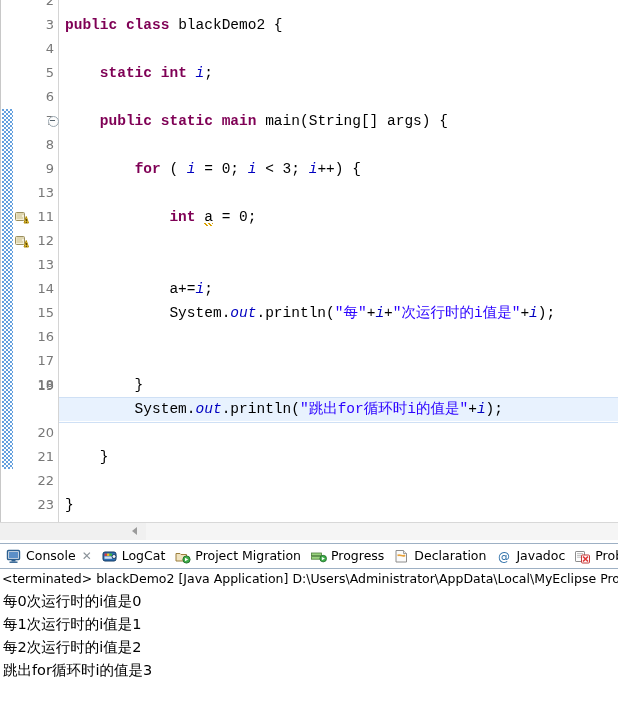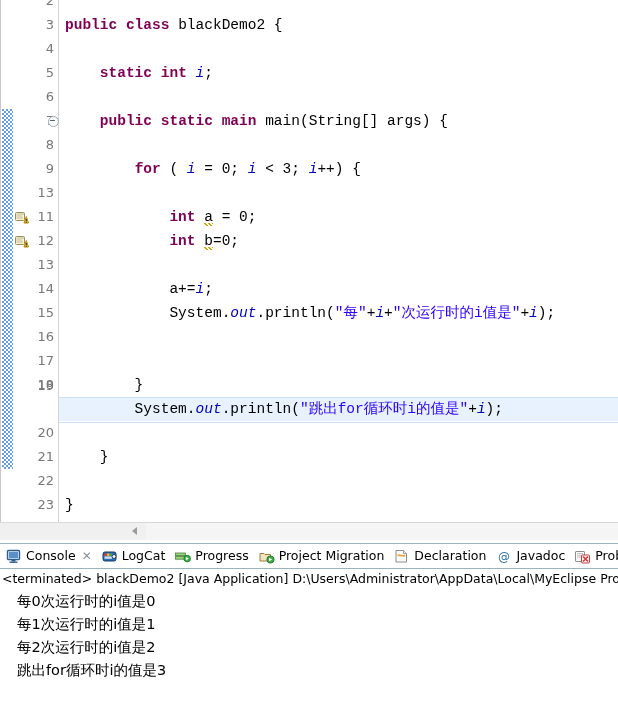--- a/index.html
+++ b/index.html
@@ -124,21 +124,21 @@
   .statusline{
     position:absolute;left:0;top:26px;width:618px;height:19px;
     font-size:12.5px;color:#000;white-space:nowrap;overflow:hidden;
     line-height:19px;padding-left:2px;
   }
   .outarea{
     position:absolute;left:0;top:47px;width:618px;height:117px;
     background:#ffffff;
   }
   .outline{
-    height:23px;line-height:23px;padding-left:17px;
+    height:23px;line-height:23px;padding-left:3px;
     font-family:"DejaVu Sans","Liberation Sans",sans-serif;
     font-size:14.5px;color:#000;white-space:pre;
   }
 </style>
 </head>
 <body>
 
 <div id="app">
 
   <div class="editor">
@@ -195,21 +195,20 @@
           <div class="cline" style="top: -11px;"></div>
           <div class="cline" style="top: 13px;"><span class="kw">public </span><span class="kw">class </span><span class="pln">blackDemo2 {</span></div>
           <div class="cline" style="top: 37px;"></div>
           <div class="cline" style="top: 61px;"><span class="pln">    </span><span class="kw">static </span><span class="kw">int </span><span class="fld">i</span><span class="pln">;</span></div>
           <div class="cline" style="top: 85px;"></div>
           <div class="cline" style="top: 109px;"><span class="pln">    </span><span class="kw">public </span><span class="kw">static </span><span class="kw">main </span><span class="pln">main(String[] args) {</span></div>
           <div class="cline" style="top: 133px;"></div>
           <div class="cline" style="top: 157px;"><span class="pln">        </span><span class="kw">for </span><span class="pln">( </span><span class="fld">i</span><span class="pln"> = 0; </span><span class="fld">i</span><span class="pln"> &lt; 3; </span><span class="fld">i</span><span class="pln">++) {</span></div>
           <div class="cline" style="top: 181px;"></div>
           <div class="cline" style="top: 205px;"><span class="pln">            </span><span class="kw">int </span><span class="pln warnu">a</span><span class="pln"> = 0;</span></div>
-          <div class="cline" style="top: 229px;"><span class="pln">            </span><span class="kw">int </span><span class="pln warnu">b</span><span class="pln">=0;</span></div>
           <div class="cline" style="top: 253px;"></div>
           <div class="cline" style="top: 277px;"><span class="pln">            a+=</span><span class="fld">i</span><span class="pln">;</span></div>
           <div class="cline" style="top: 301px;"><span class="pln">            System.</span><span class="fld">out</span><span class="pln">.println(</span><span class="str">"每"</span><span class="pln">+</span><span class="fld">i</span><span class="pln">+</span><span class="str">"次运行时的i值是"</span><span class="pln">+</span><span class="fld">i</span><span class="pln">);</span></div>
           <div class="cline" style="top: 325px;"></div>
           <div class="cline" style="top: 349px;"></div>
           <div class="cline" style="top: 373px;"><span class="pln">        }</span></div>
           <div class="cline hl" style="top: 397px;"><span class="pln">        System.</span><span class="fld">out</span><span class="pln">.println(</span><span class="str">"跳出for循环时i的值是"</span><span class="pln">+</span><span class="fld">i</span><span class="pln">);</span></div>
           <div class="cline" style="top: 421px;"></div>
           <div class="cline" style="top: 445px;"><span class="pln">    }</span></div>
           <div class="cline" style="top: 469px;"></div>
@@ -242,34 +241,34 @@
               <rect x="2.5" y="4.5" width="2.4" height="2.4" fill="#e03a3a"></rect>
               <rect x="5.1" y="4.5" width="2.4" height="2.4" fill="#f2c31c"></rect>
               <rect x="7.7" y="4.5" width="2.4" height="2.4" fill="#3fae49"></rect>
               <rect x="2.5" y="7.4" width="7.6" height="2.4" fill="#cfe0f2"></rect>
               <circle cx="12" cy="7.5" r="2" fill="#f7f7f7" stroke="#123a63" stroke-width="0.9"></circle>
             </svg></span>
           <span class="tlabel">LogCat</span>
         </div>
         <div class="tab">
           <span class="ticon"><svg width="16" height="15" viewBox="0 0 16 15">
+              <path d="M1 4.5 L1 12 L11.5 12 L11.5 5.5 L6 5.5 L5 4.5 Z" fill="#f0e3c0" stroke="#9c7f3d" stroke-width="1"></path>
+              <circle cx="11.5" cy="10.5" r="3.6" fill="#3fae49" stroke="#1d6b27" stroke-width="0.9"></circle>
+              <path d="M10 8.8 L13.2 10.5 L10 12.2 Z" fill="#ffffff"></path>
+            </svg></span>
+          <span class="tlabel">Project Migration</span>
+        </div>
+        <div class="tab">
+          <span class="ticon"><svg width="16" height="15" viewBox="0 0 16 15">
               <rect x="0.5" y="4" width="10" height="2.6" fill="#9ad37f" stroke="#4b7f3a" stroke-width="0.8"></rect>
               <rect x="0.5" y="7.6" width="10" height="2.6" fill="#9ad37f" stroke="#4b7f3a" stroke-width="0.8"></rect>
               <circle cx="12.2" cy="9.6" r="3.3" fill="#3fae49" stroke="#1d6b27" stroke-width="0.8"></circle>
               <path d="M10.9 8 L13.9 9.6 L10.9 11.2 Z" fill="#ffffff"></path>
             </svg></span>
           <span class="tlabel">Progress</span>
-        </div>
-        <div class="tab">
-          <span class="ticon"><svg width="16" height="15" viewBox="0 0 16 15">
-              <path d="M1 4.5 L1 12 L11.5 12 L11.5 5.5 L6 5.5 L5 4.5 Z" fill="#f0e3c0" stroke="#9c7f3d" stroke-width="1"></path>
-              <circle cx="11.5" cy="10.5" r="3.6" fill="#3fae49" stroke="#1d6b27" stroke-width="0.9"></circle>
-              <path d="M10 8.8 L13.2 10.5 L10 12.2 Z" fill="#ffffff"></path>
-            </svg></span>
-          <span class="tlabel">Project Migration</span>
         </div>
         <div class="tab">
           <span class="ticon"><svg width="16" height="15" viewBox="0 0 16 15">
               <path d="M2 1.5 L9.5 1.5 L12.5 4.5 L12.5 13 L2 13 Z" fill="#fbfbfb" stroke="#8c8c8c" stroke-width="1"></path>
               <path d="M9.5 1.5 L9.5 4.5 L12.5 4.5" fill="#e7e7e7" stroke="#8c8c8c" stroke-width="0.8"></path>
               <path d="M3.5 6.5 C6 5, 8.5 8, 11 6.5" stroke="#e8a33d" stroke-width="1.6" fill="none"></path>
               <path d="M9.8 5.2 L11.6 6.6 L9.6 8 Z" fill="#e8a33d"></path>
             </svg></span>
           <span class="tlabel">Declaration</span>
         </div>

